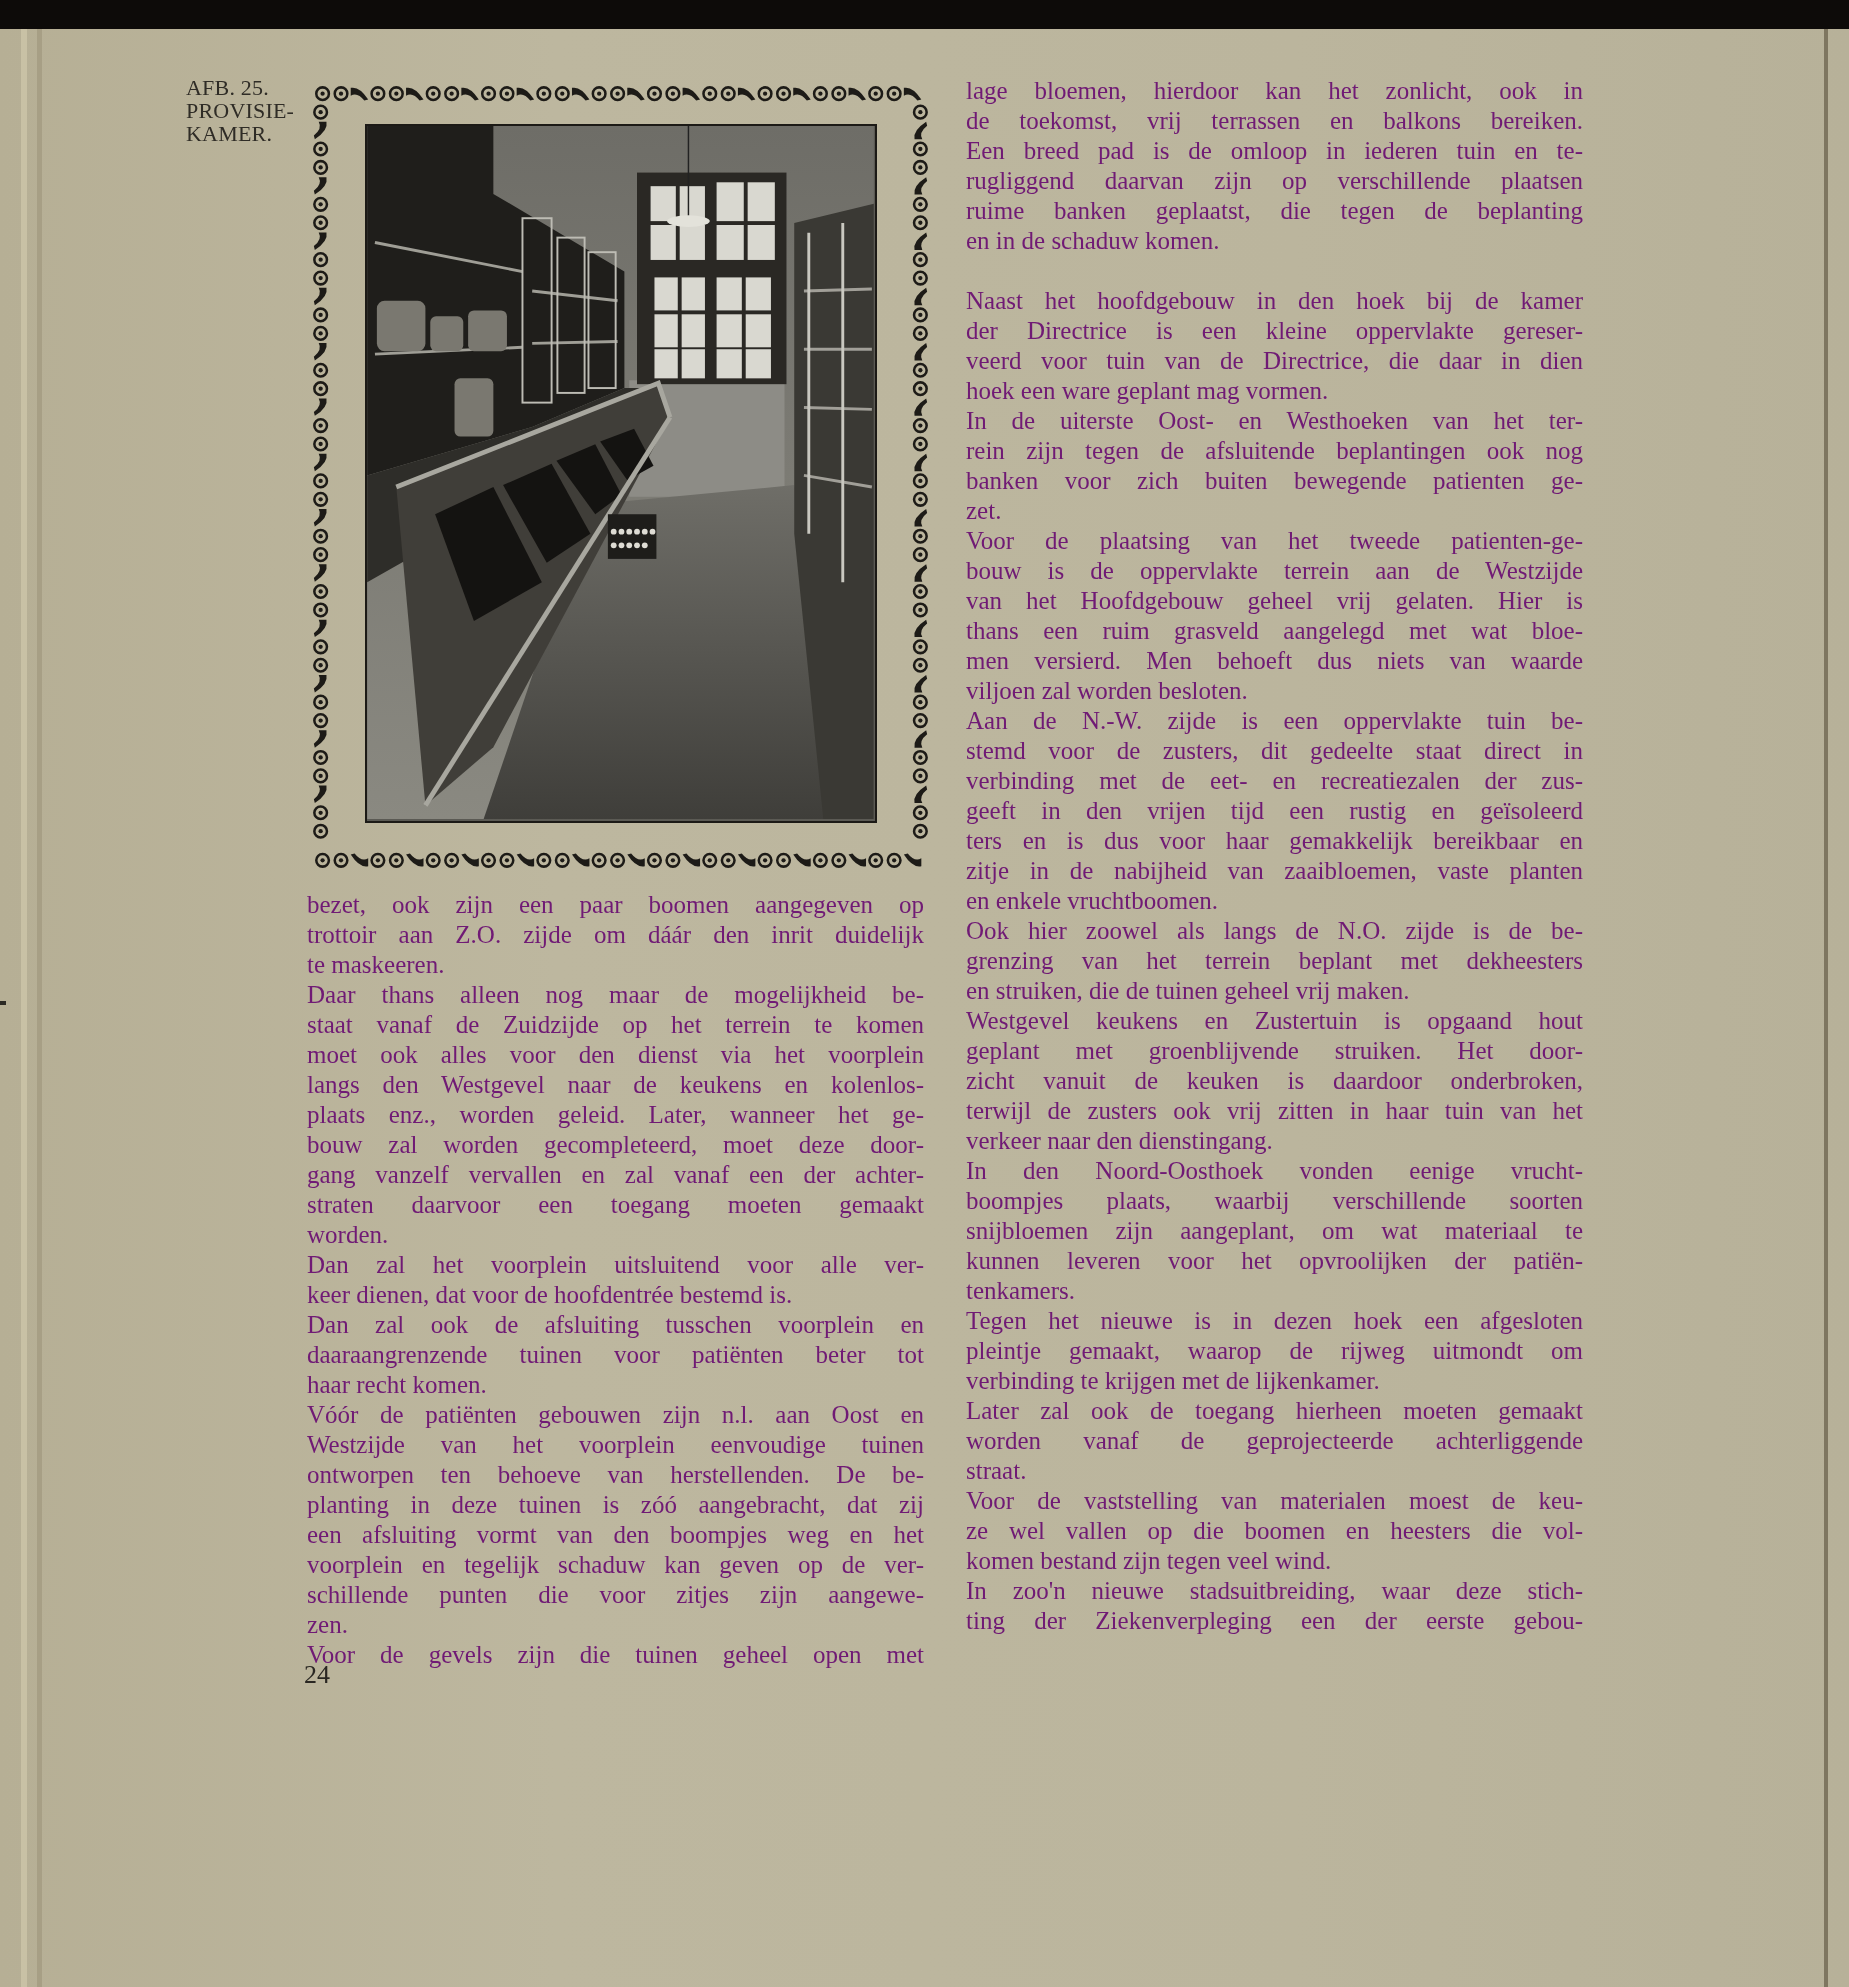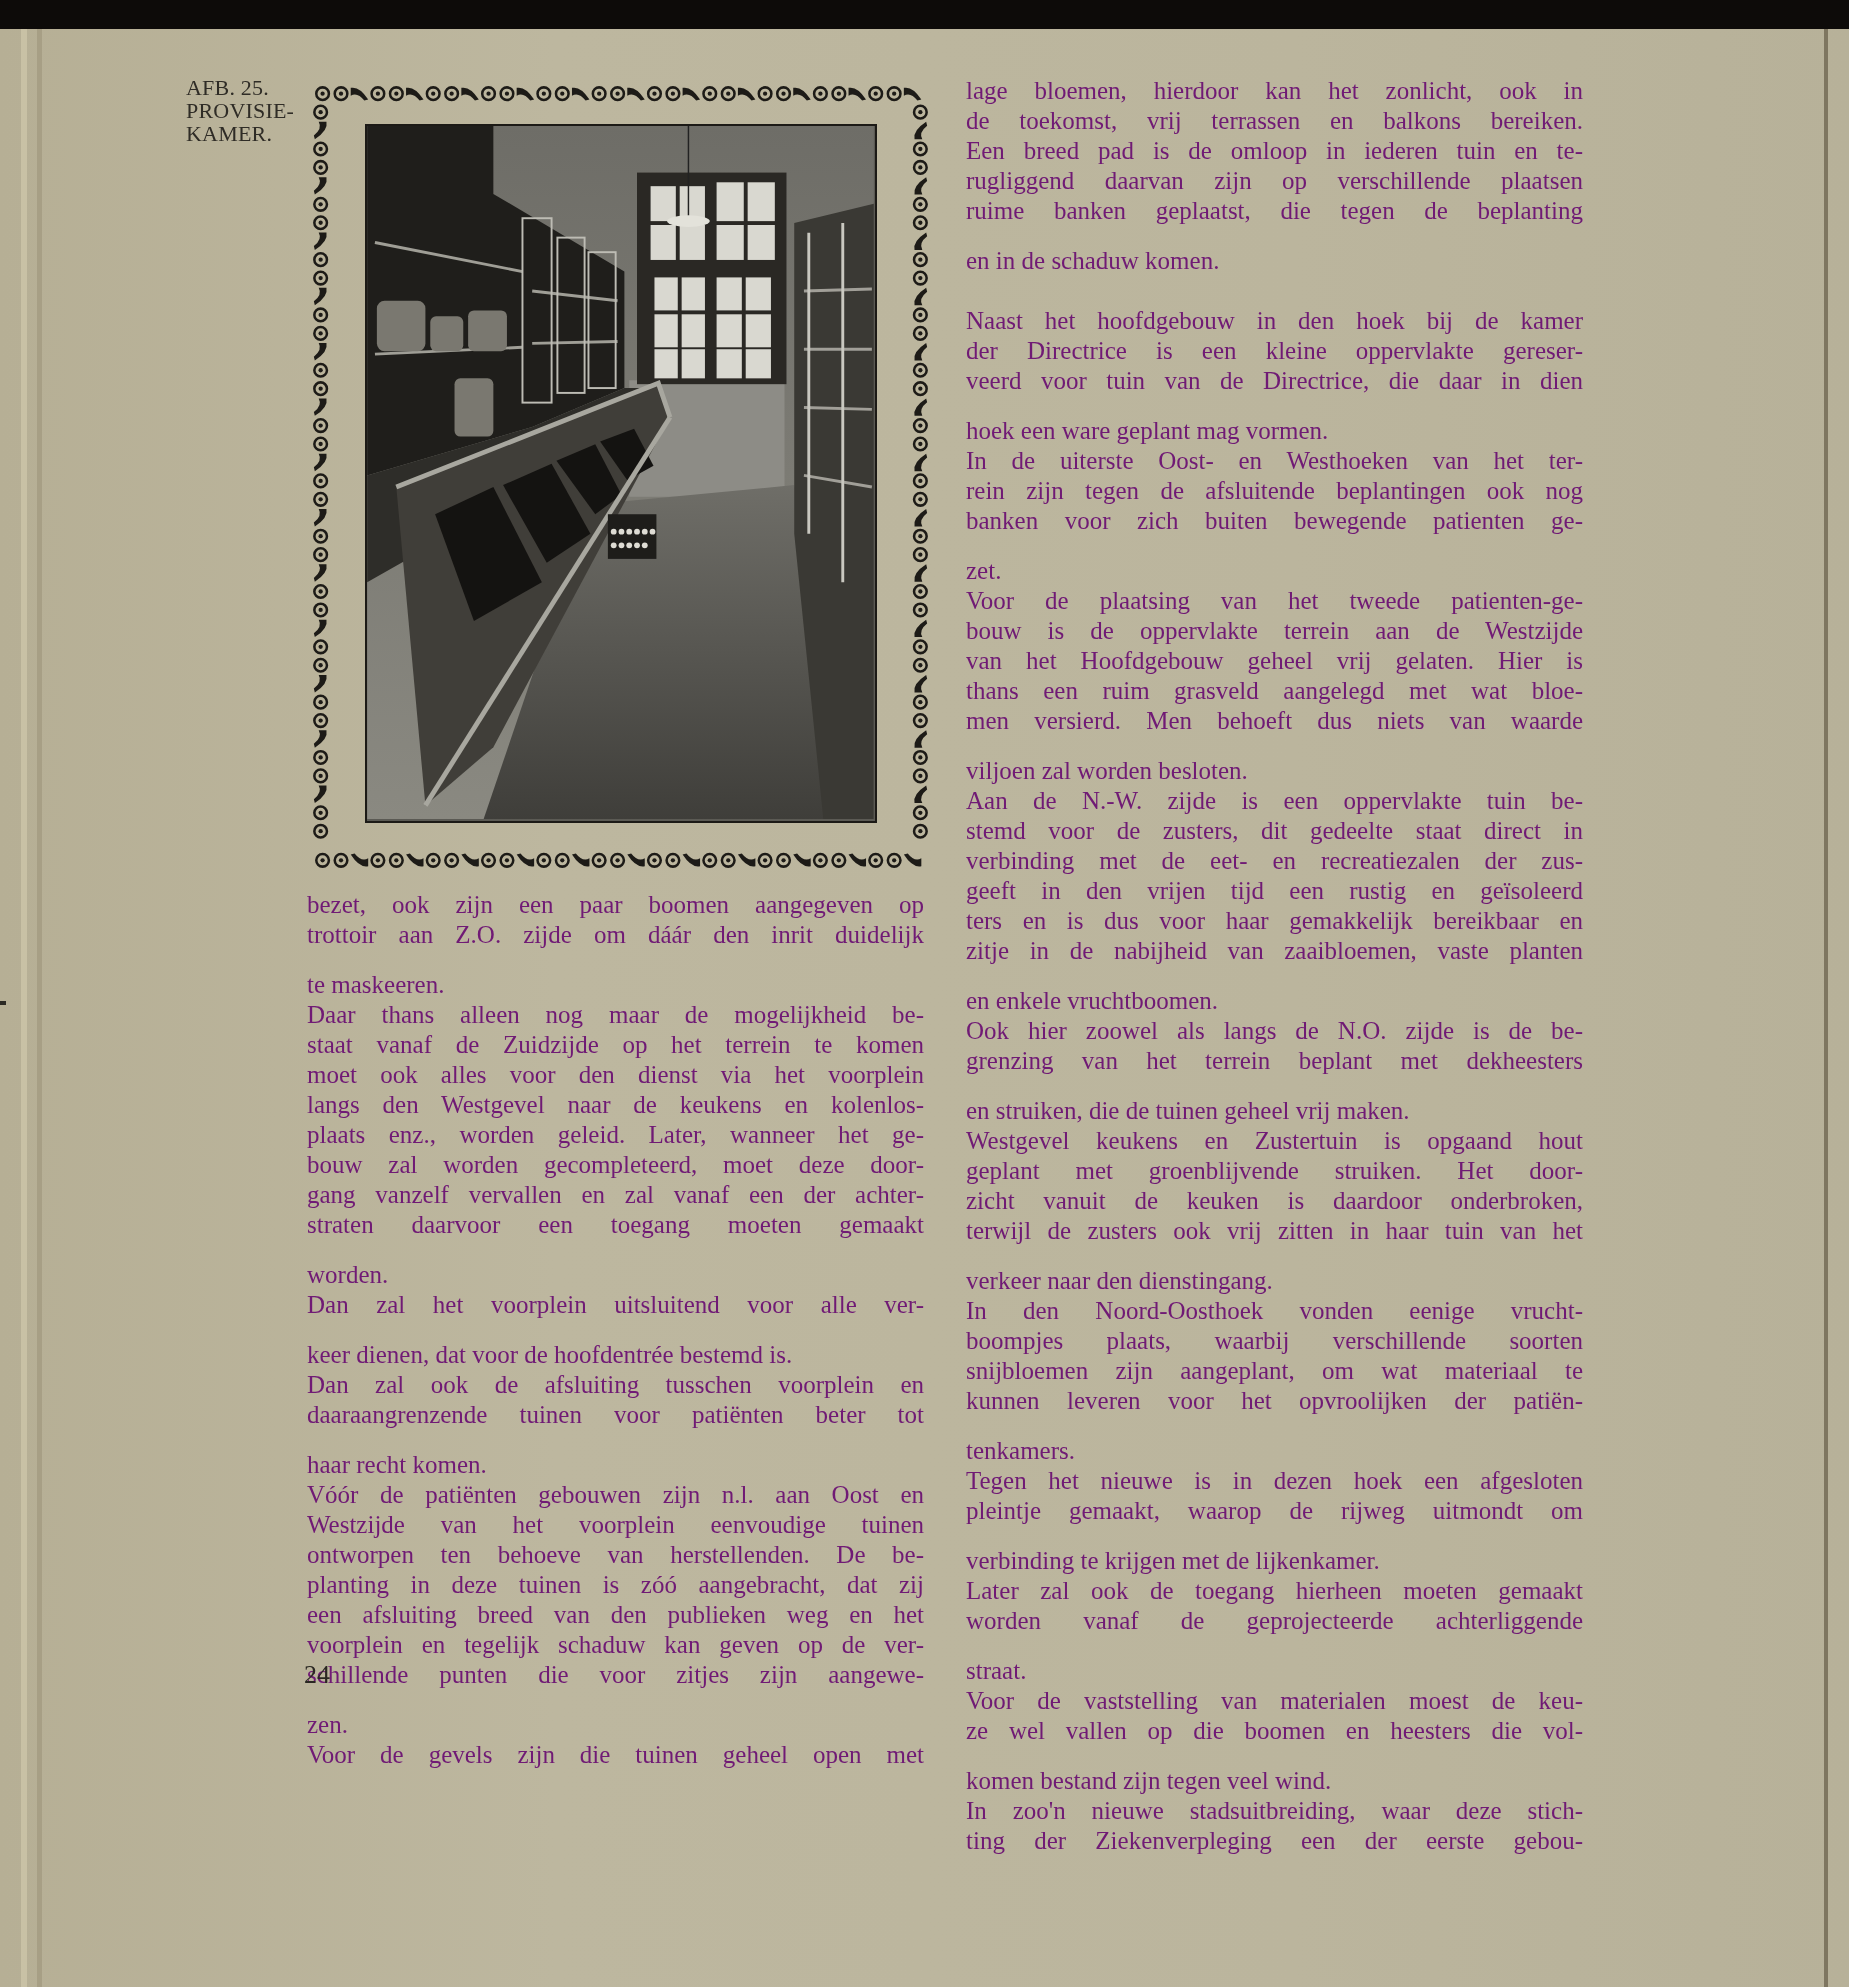--- a/index.html
+++ b/index.html
@@ -31,21 +31,21 @@
     position: absolute; left: 365px; top: 124px; width: 512px; height: 699px;
     border: 2.9px solid #1c1a16; box-sizing: border-box; overflow: hidden; background: #5b5a54;
   }
   .photo svg { display: block; }
 
   .col {
     position: absolute; color: #701a75;
     font-family: "Liberation Serif", serif; font-size: 25px; line-height: 30px;
   }
   .col .ln { white-space: nowrap; text-align: justify; text-align-last: justify; height: 30px; overflow: visible; }
-  .col .ln.last { text-align-last: left; margin-top: 20px; }
+  .col .ln.last { text-align-last: left; }
   .col .gap { height: 30px; }
   .col-right { left: 966px; top: 76px; width: 617px; }
   .col-left { left: 307px; top: 890px; width: 617px; }
 
   .page-number {
     position: absolute; left: 304px; top: 1660px; color: #2a2722;
     font-family: "Liberation Serif", serif; font-size: 26px;
   }
 </style>
 </head>
@@ -816,21 +816,21 @@
     <div>
       <div class="ln">Dan zal ook de afsluiting tusschen voorplein en</div>
       <div class="ln">daaraangrenzende tuinen voor patiënten beter tot</div>
       <div class="ln last">haar recht komen.</div>
     </div>
     <div>
       <div class="ln">Vóór de patiënten gebouwen zijn n.l. aan Oost en</div>
       <div class="ln">Westzijde van het voorplein eenvoudige tuinen</div>
       <div class="ln">ontworpen ten behoeve van herstellenden. De be-</div>
       <div class="ln">planting in deze tuinen is zóó aangebracht, dat zij</div>
-      <div class="ln">een afsluiting breed van den publieken weg en het</div>
+      <div class="ln">een afsluiting vormt van den boompjes weg en het</div>
       <div class="ln">voorplein en tegelijk schaduw kan geven op de ver-</div>
       <div class="ln">schillende punten die voor zitjes zijn aangewe-</div>
       <div class="ln last">zen.</div>
     </div>
     <div>
       <div class="ln">Voor de gevels zijn die tuinen geheel open met</div>
     </div>
   </div>
 
 <div class="page-number">24</div>

